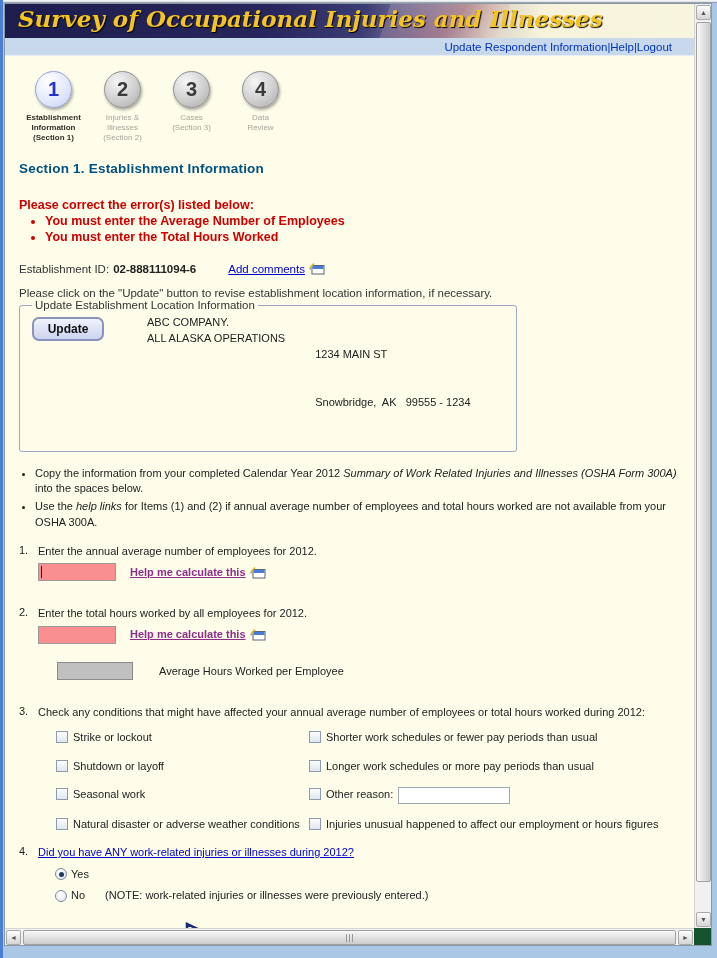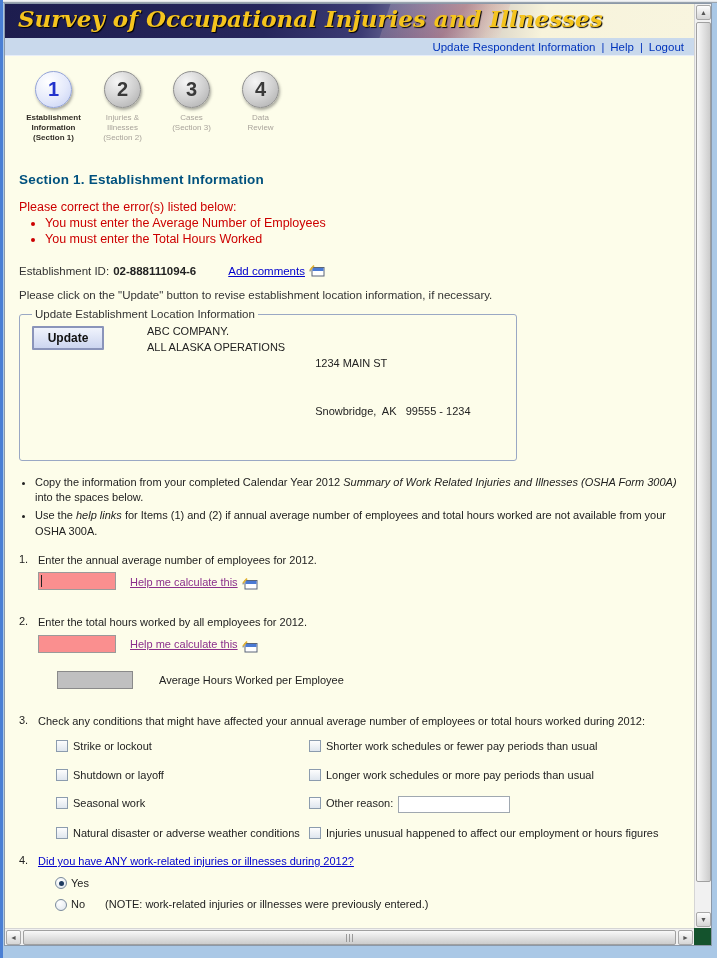--- a/index.html
+++ b/index.html
@@ -20,73 +20,73 @@
   .banner { height:34px; position:relative; overflow:hidden;
     background:linear-gradient(100deg,#1d1d4e 0%,#26265c 38%,#3c3c74 52%,#8e8cab 62%,#d8d2c6 70%,#f7f3db 78%,#f8f5df 100%); }
   .banner::before { content:""; position:absolute; left:55%; top:-10px; width:120px; height:60px;
     background:linear-gradient(115deg,rgba(255,255,255,.18),rgba(180,30,40,.25) 55%,rgba(255,255,255,.12));
     transform:skewX(-18deg); }
   .banner-title { position:absolute; left:13px; top:1px;
     font-family:"DejaVu Serif","Liberation Serif",serif; font-style:italic; font-weight:bold;
     font-size:23px; color:#f5c41e; text-shadow:1px 1px 1px #000; white-space:nowrap; }
 
   .navbar { height:18px; background:#c9d9ec; border-bottom:1px solid #e8eef8;
-    display:flex; align-items:center; justify-content:flex-end; padding-right:10px; gap:6px; }
+    display:flex; align-items:center; justify-content:flex-end; padding-right:22px; }
   .navbar a { color:#0033bb; text-decoration:none; font-size:11.5px; }
   .nav-sep { color:#0033bb; }
 
   .main { padding:0 12px 0 14px; }
 
   
   .steps { display:flex; margin-top:15px; }
   .step { width:69px; text-align:center; }
   .step-circle { width:37px; height:37px; border-radius:50%; margin:0 auto;
     display:flex; align-items:center; justify-content:center;
     font-size:20px; font-weight:bold; box-shadow:1px 2px 3px rgba(60,60,60,.45); }
   .step.active .step-circle { background:radial-gradient(circle at 35% 28%,#ffffff,#e4e9fb 55%,#c3cef2);
     border:1px solid #93a3d8; color:#2233cc; }
   .step.inactive .step-circle { background:radial-gradient(circle at 35% 28%,#f6f6f6,#cfcfcf 55%,#a9a9a9);
     border:1px solid #8f8f8f; color:#3a3a3a; }
   .step-label { margin-top:5px; font-size:8px; line-height:1.25; white-space:pre-line; }
   .step.active .step-label { color:#332f28;font-weight:bold; }
   .step.inactive .step-label { color:#a9a49c; }
 
   
-  .section-heading { margin-top:29px; font-size:13.5px; font-weight:bold; color:#00517e; letter-spacing:.2px; }
-  .error-block { margin-top:13px; color:#cc0000; font-weight:normal; font-size:12.5px; }
+  .section-heading { margin-top:18px; font-size:13.5px; font-weight:bold; color:#00517e; letter-spacing:.2px; }
+  .error-block { margin-top:22px; color:#cc0000; font-weight:bold; font-size:12.5px; }
   .error-block ul { margin:2px 0 0 26px; }
   .error-block li { margin-top:2px; }
 
   .estab-row { margin-top:18px; display:flex; align-items:center; font-size:11.5px; color:#333; }
   .estab-id { font-weight:bold; margin-left:4px; color:#222; }
   a.link-blue { color:#0000cc; text-decoration:underline; }
   .estab-row a { margin-left:32px; }
   .win-icon { display:inline-block; vertical-align:-2px; margin-left:4px; }
 
   .update-note { margin-top:12px; font-size:11.5px; color:#333; }
 
   
-  fieldset.loc { margin-top:7px; width:498px; border:1px solid #9aa8c4; border-radius:3px;
+  fieldset.loc { margin-top:0; width:498px; border:1px solid #9aa8c4; border-radius:3px;
     padding:4px 8px 8px 12px; background:#fdfdea; }
   fieldset.loc legend { font-size:11.5px; color:#333; padding:0 3px; }
   .loc-row { display:flex; align-items:flex-start; }
   .update-btn { width:72px; height:24px; margin-top:2px; font-size:12px; font-weight:bold; color:#111;
-    background:linear-gradient(#f0f3fc,#ccd5f0); border:2px solid #8a94ba; border-radius:1px; cursor:pointer; }
+    background:linear-gradient(#f0f3fc,#ccd5f0); border:2px solid #8a94ba; border-radius:7px; cursor:pointer; }
   .loc-company { margin-left:43px; line-height:1.45; color:#222; }
   .loc-address { margin-left:30px; line-height:1.45; color:#222; white-space:pre; }
 
   
   .instr { margin:14px 0 0 16px; max-width:660px; }
   .instr li { margin-bottom:3px; line-height:1.4; color:#222; }
 
   
   .item { display:flex; margin-top:14px; }
   .item-num { width:19px; flex:none; color:#222; }
   .item-body { flex:1; color:#222; line-height:1.4; }
-  .input-row { display:flex; align-items:flex-end; margin-top:4px; }
+  .input-row { display:flex; align-items:center; margin-top:4px;font-weight:bold; }
   .err-input { width:78px; height:18px; background:#fa8f8f; border:1px solid #9a9a9a; position:relative; }
   .err-input.caret::before { content:""; position:absolute; left:2px; top:2px; bottom:2px; width:1px; background:#222; }
   .help-link { margin-left:14px; color:#8b2f8b; text-decoration:underline; }
   .readonly-row { display:flex; align-items:center; margin:18px 0 0 38px; }
   .readonly-input { width:76px; height:18px; background:#c0c0c0; border:1px solid #8a8a8a; }
   .readonly-label { margin-left:26px; color:#222; }
 
   .gap22 { margin-top:25px; }
 
   

